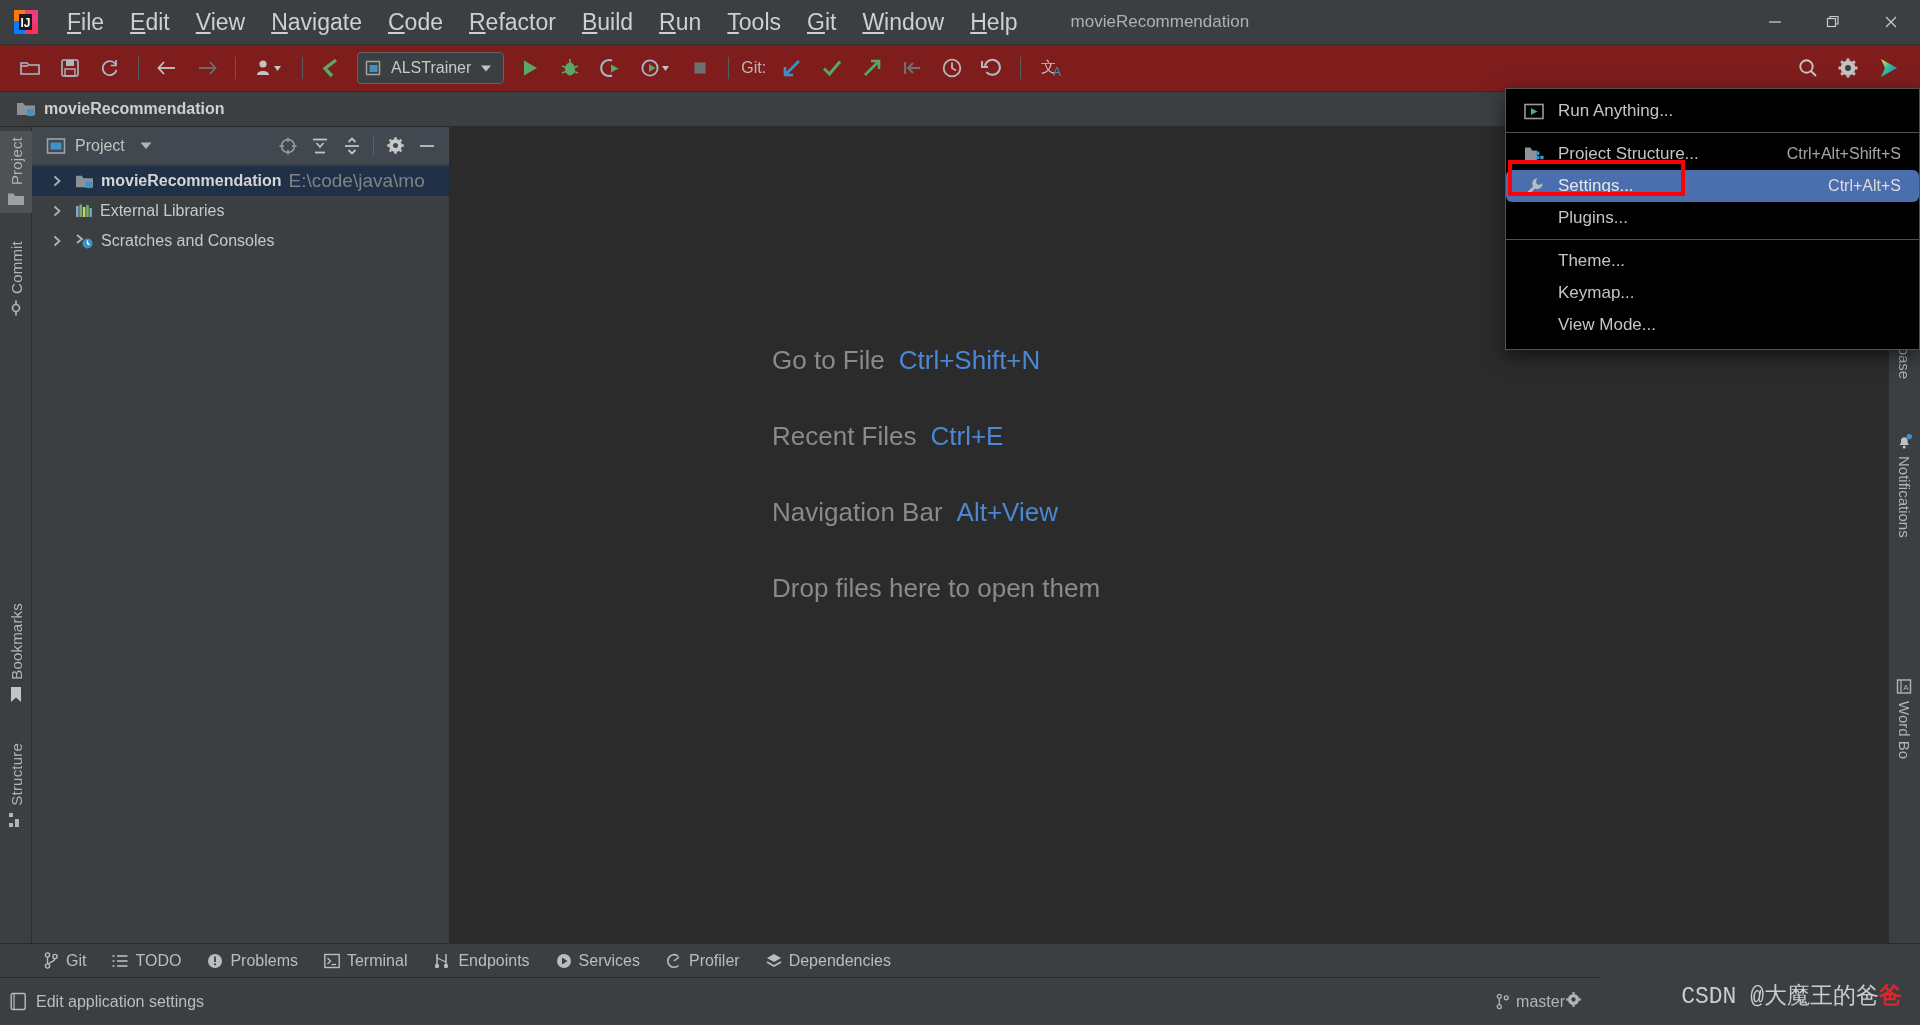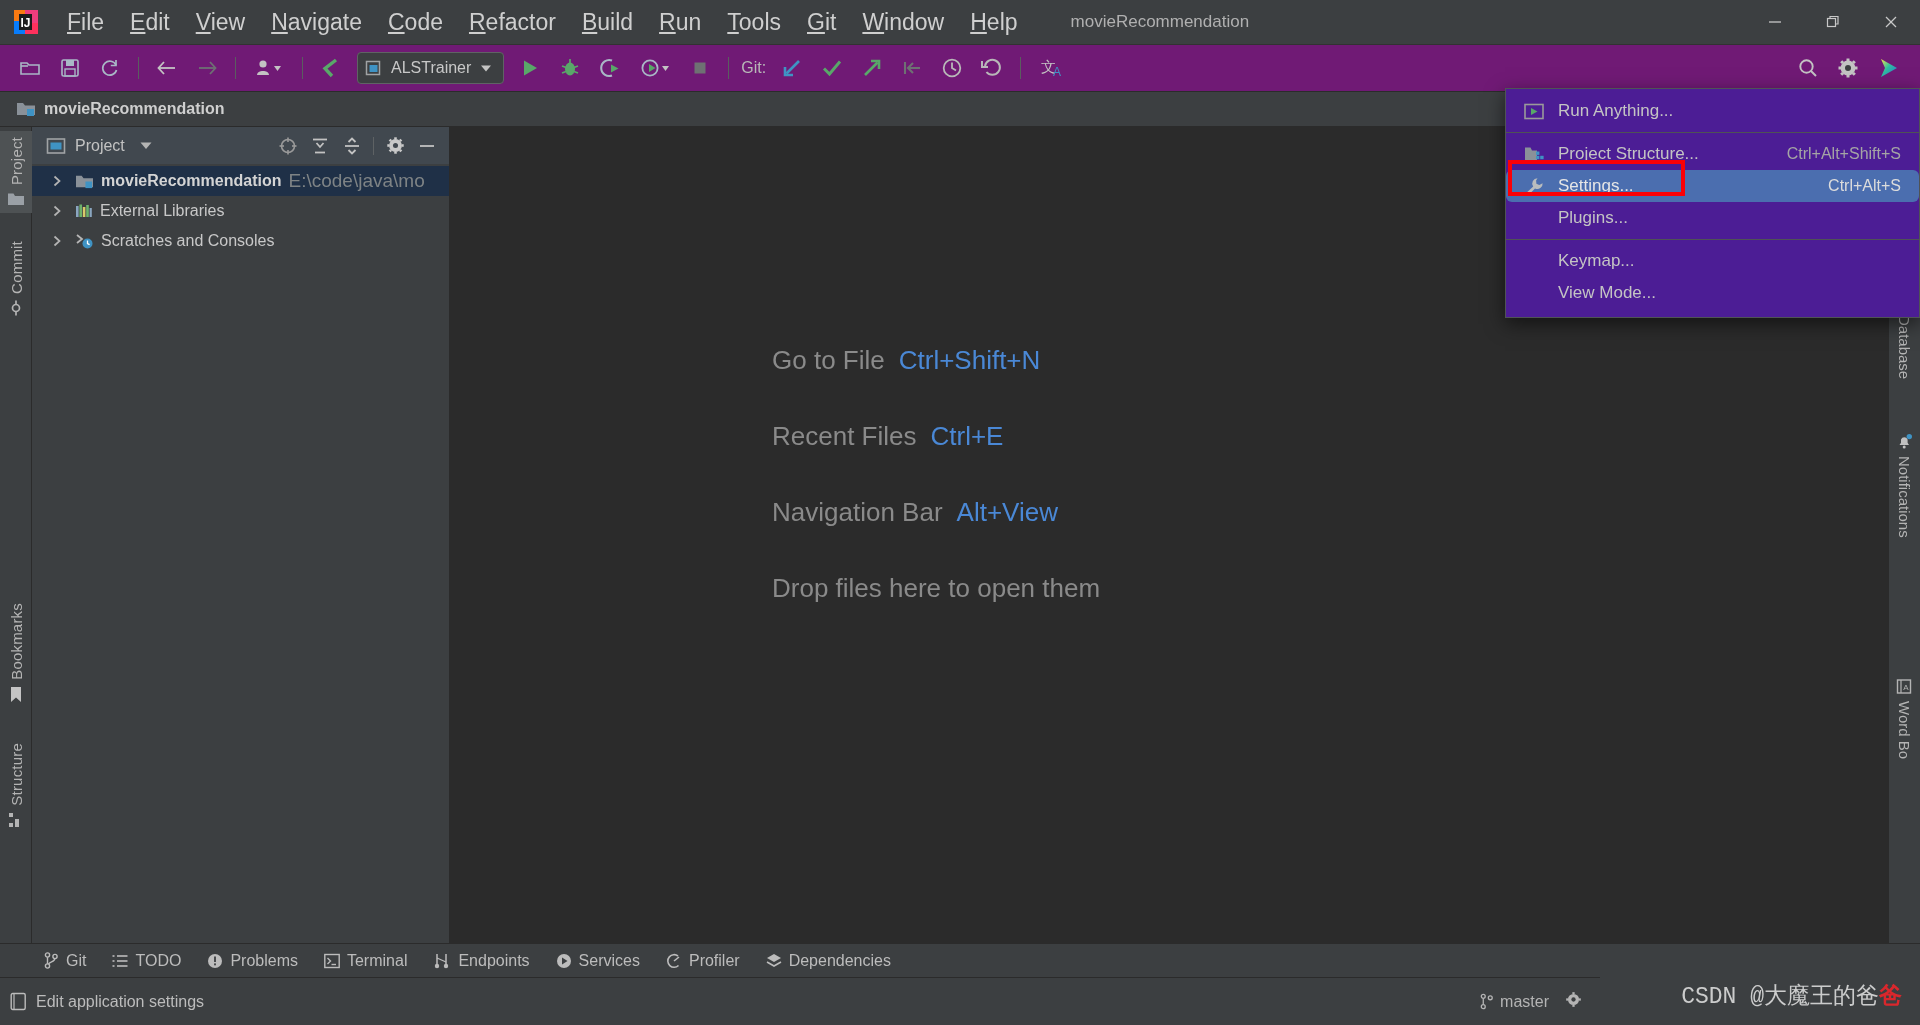--- a/index.html
+++ b/index.html
@@ -30,21 +30,21 @@
   }
   .win-ctrls { margin-left:auto; display:flex; align-items:center; height:45px; }
   .win-btn {
     width:58px; height:45px; display:flex; align-items:center; justify-content:center;
     color:#c8c8c8; font-size:16px;
   }
 
   
   .toolbar {
     position:absolute; left:0; top:45px; width:1920px; height:47px;
-    background:#701a75; display:flex; align-items:center;
+    background:#7f1d1d; display:flex; align-items:center;
     border-bottom:1px solid #2b2b2b;
   }
   .tb-btn {
     width:34px; height:34px; display:flex; align-items:center; justify-content:center;
     margin:0 3px; border-radius:3px; flex:none;
   }
   .tb-sep { width:1px; height:22px; background:#5a5d5f; margin:0 8px; flex:none; }
   .runconfig {
     display:flex; align-items:center; gap:8px; height:32px;
     border:1px solid #5f6364; border-radius:4px; padding:0 10px 0 7px;
@@ -145,27 +145,27 @@
     background:#3c3f41; display:flex; align-items:center; padding-left:44px;
     border-top:1px solid #2b2b2b;
   }
   .bs-item { display:flex; align-items:center; gap:7px; margin-right:26px; font-size:16px; color:#bcbcbc; }
   .statusbar {
     position:absolute; left:0; bottom:0; width:1600px; height:48px;
     background:#3c3f41; display:flex; align-items:center; padding-left:10px;
     border-top:1px solid #2b2b2b;
   }
   .sb-msg { font-size:16px; color:#bcbcbc; margin-left:9px; }
-  .sb-right { margin-left:auto; display:flex; align-items:center; gap:16px; padding-right:18px; }
+  .sb-right { margin-left:auto; display:flex; align-items:center; padding-right:18px; }
   .sb-branch { font-size:16px; color:#b4b4b4; display:flex; align-items:center; gap:6px; }
 
   
   .dropdown {
     position:absolute; left:1505px; top:88px; width:415px;
-    background:#4c1d95; border:1px solid #4f5355;
+    background:#000000; border:1px solid #4f5355;
     box-shadow: 0 6px 18px rgba(0,0,0,0.55); z-index:50;
     padding:6px 0 8px 0;
   }
   .dd-item {
     height:32px; display:flex; align-items:center; padding:0 18px 0 14px;
     font-size:17px; color:#c4c4c4; white-space:nowrap;
   }
   .dd-item .dd-icon { width:28px; display:flex; align-items:center; justify-content:center; flex:none; margin-right:10px; }
   .dd-item .dd-shortcut { margin-left:auto; color:#a5a5a5; font-size:16px; }
   .dd-item.highlight { background:#4b6eaf; color:#e6e6e6;border-radius:6px; }
@@ -772,20 +772,25 @@
       <span class="dd-shortcut">Ctrl+Alt+S</span>
     </div>
     <div class="dd-item">
       <span class="dd-icon"></span>
       <span>Plugins...</span>
       <span class="dd-shortcut"></span>
     </div>
     <div class="dd-divider"></div>
     <div class="dd-item">
       <span class="dd-icon"></span>
+      <span>Theme...</span>
+      <span class="dd-shortcut"></span>
+    </div>
+    <div class="dd-item">
+      <span class="dd-icon"></span>
       <span>Keymap...</span>
       <span class="dd-shortcut"></span>
     </div>
     <div class="dd-item">
       <span class="dd-icon"></span>
       <span>View Mode...</span>
       <span class="dd-shortcut"></span>
     </div>
   </div>
   <div class="dd-redbox"></div>

